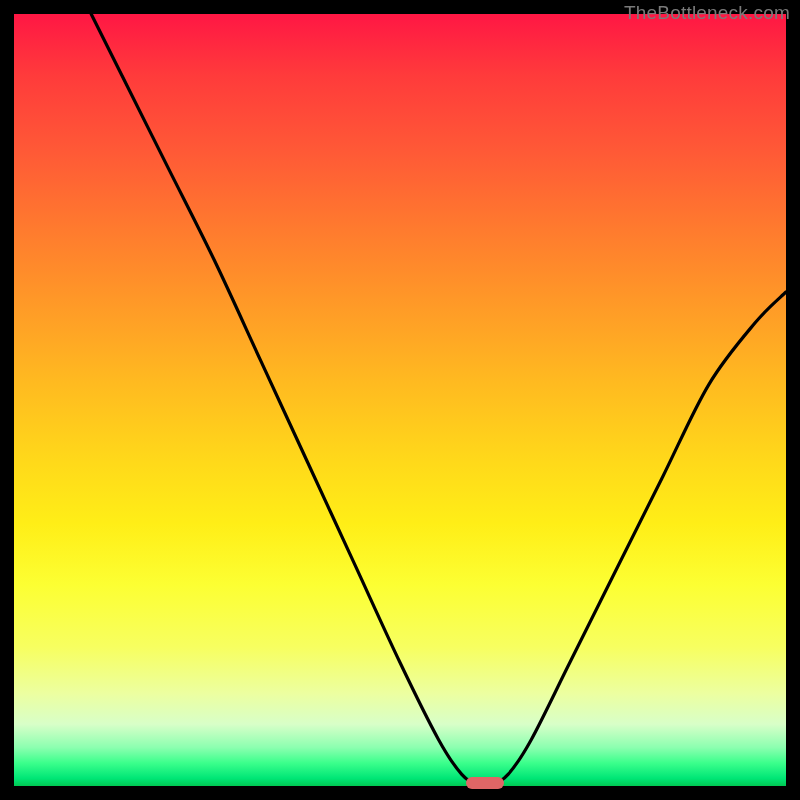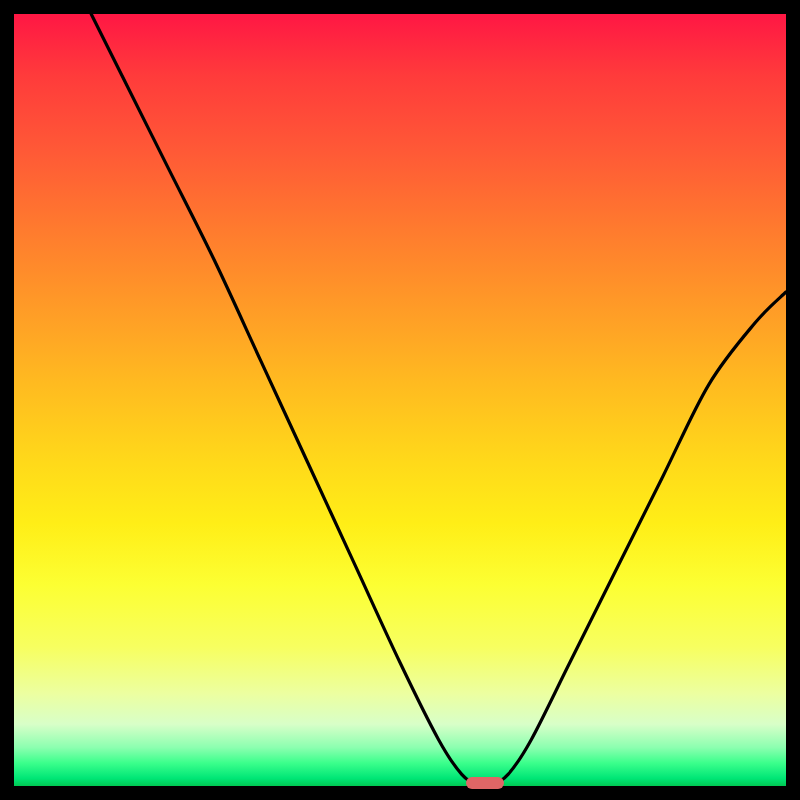--- a/index.html
+++ b/index.html
@@ -68,13 +68,14 @@
 </head>
 <body>
 
 <div class="frame">
   <div class="plot">
     <svg class="curve" width="772" height="772" viewBox="0 0 772 772" preserveAspectRatio="none">
       <path d="M 77.20 0.00 C 82.35 10.29, 95.21 36.03, 108.08 61.76 C 120.95 87.49, 138.96 123.52, 154.40 154.40 C 169.84 185.28, 185.28 214.87, 200.72 247.04 C 216.16 279.21, 231.60 313.95, 247.04 347.40 C 262.48 380.85, 277.92 414.31, 293.36 447.76 C 308.80 481.21, 324.24 514.67, 339.68 548.12 C 355.12 581.57, 371.85 618.89, 386.00 648.48 C 400.15 678.07, 414.31 707.02, 424.60 725.68 C 434.89 744.34, 441.33 753.09, 447.76 760.42 C 454.19 767.75, 458.05 768.14, 463.20 769.68 C 468.35 771.23, 473.49 771.23, 478.64 769.68 C 483.79 768.14, 487.65 767.75, 494.08 760.42 C 500.51 753.09, 506.95 744.34, 517.24 725.68 C 527.53 707.02, 541.69 676.79, 555.84 648.48 C 569.99 620.17, 586.72 586.72, 602.16 555.84 C 617.60 524.96, 633.04 494.08, 648.48 463.20 C 663.92 432.32, 679.36 396.29, 694.80 370.56 C 710.24 344.83, 728.25 324.24, 741.12 308.80 C 753.99 293.36, 766.85 283.07, 772.00 277.92" fill="none" stroke="#000" stroke-width="3.2" stroke-linecap="round"></path>
     </svg>
     <div class="marker" style="left: 451.62px; width: 38.6px; top: 763px; background: rgb(224, 102, 102);"></div>
   </div>
+  <div class="attrib">TheBottleneck.com</div>
 </div>
 
 </body></html>

